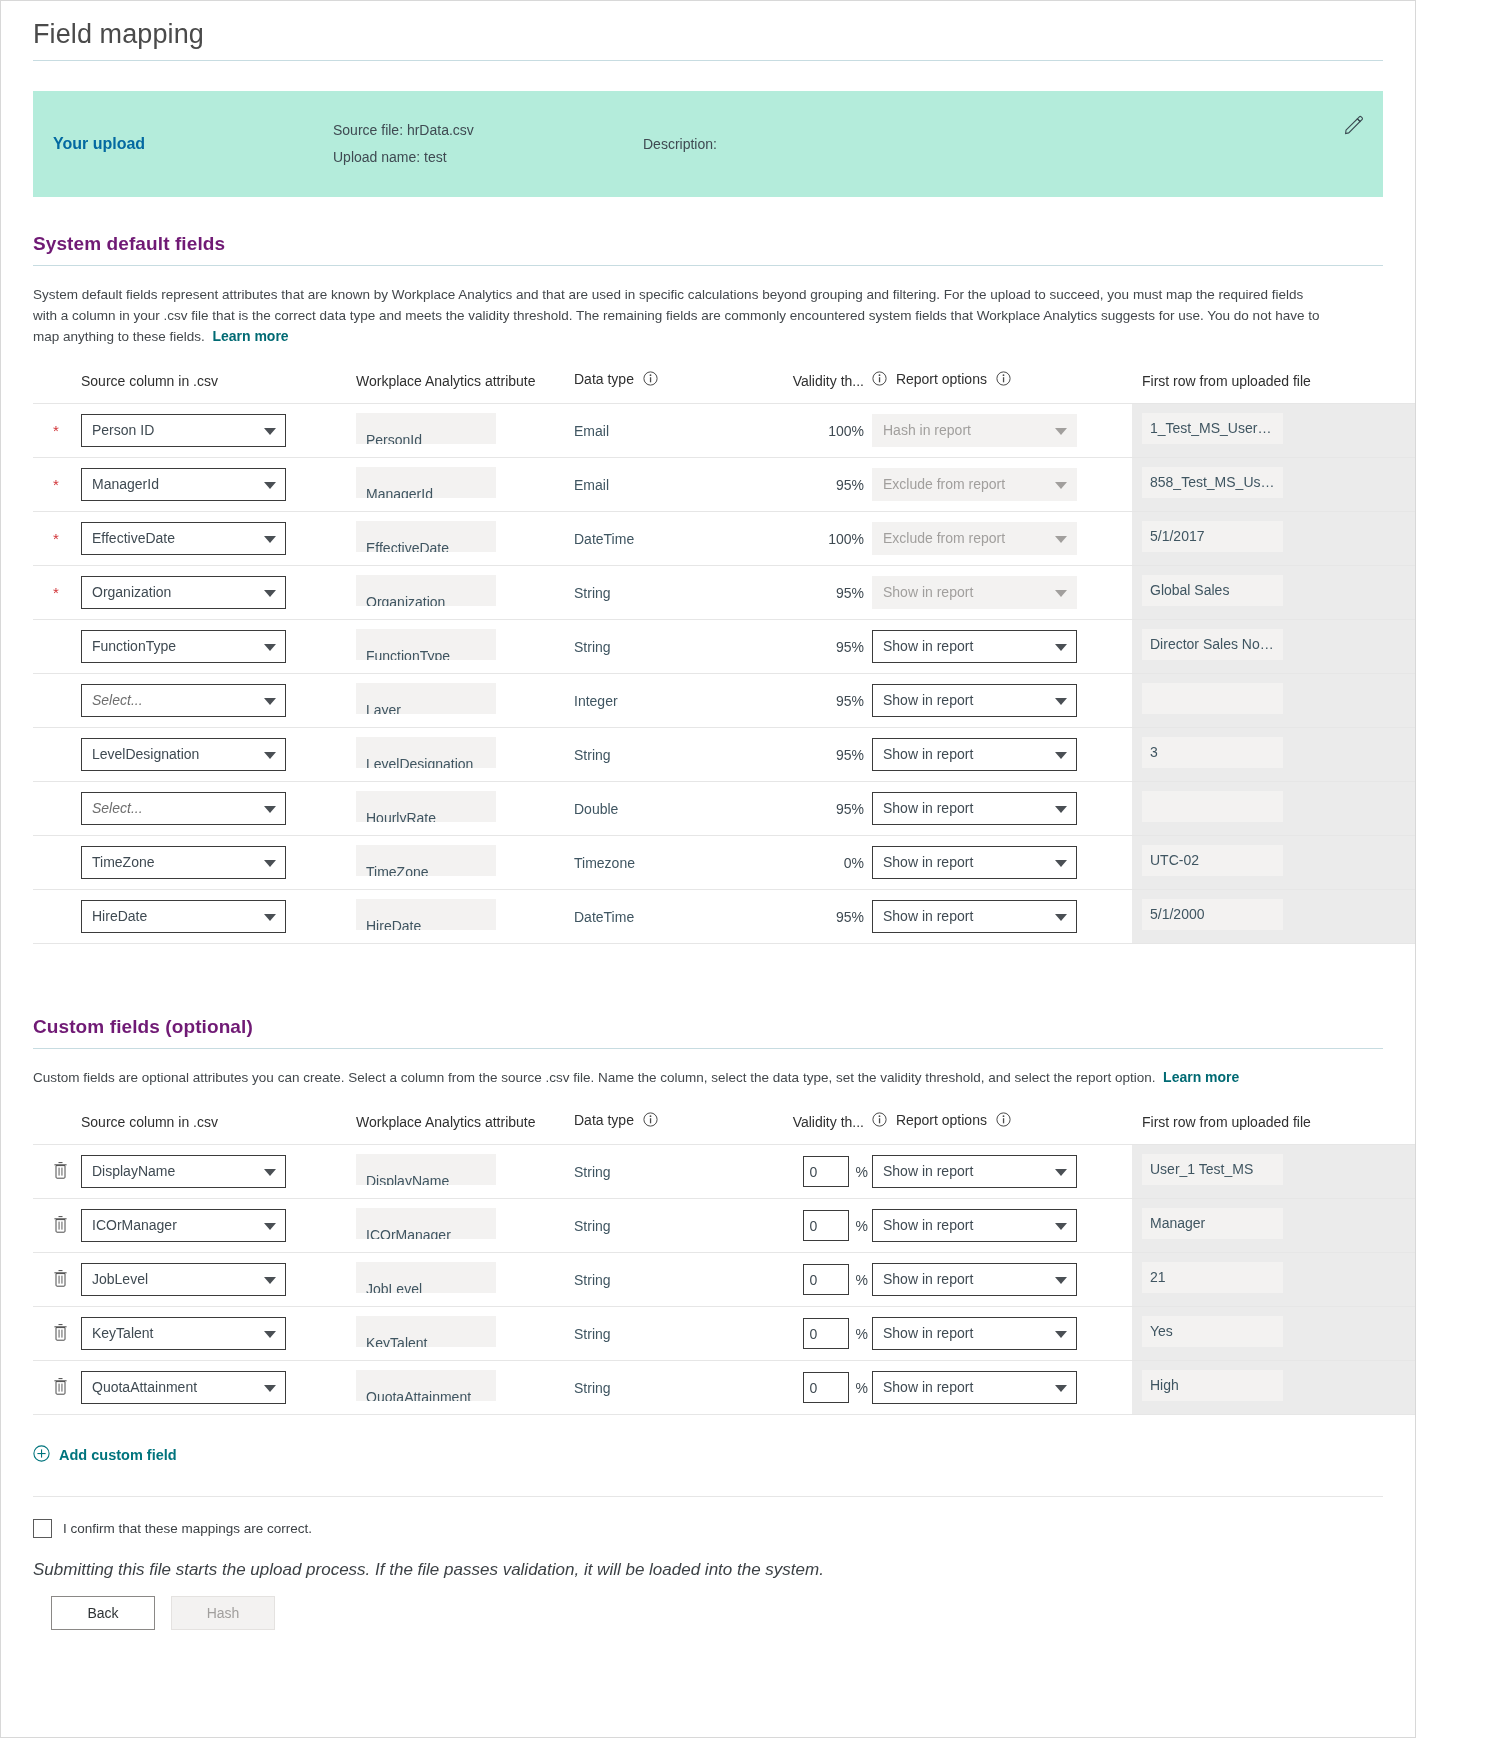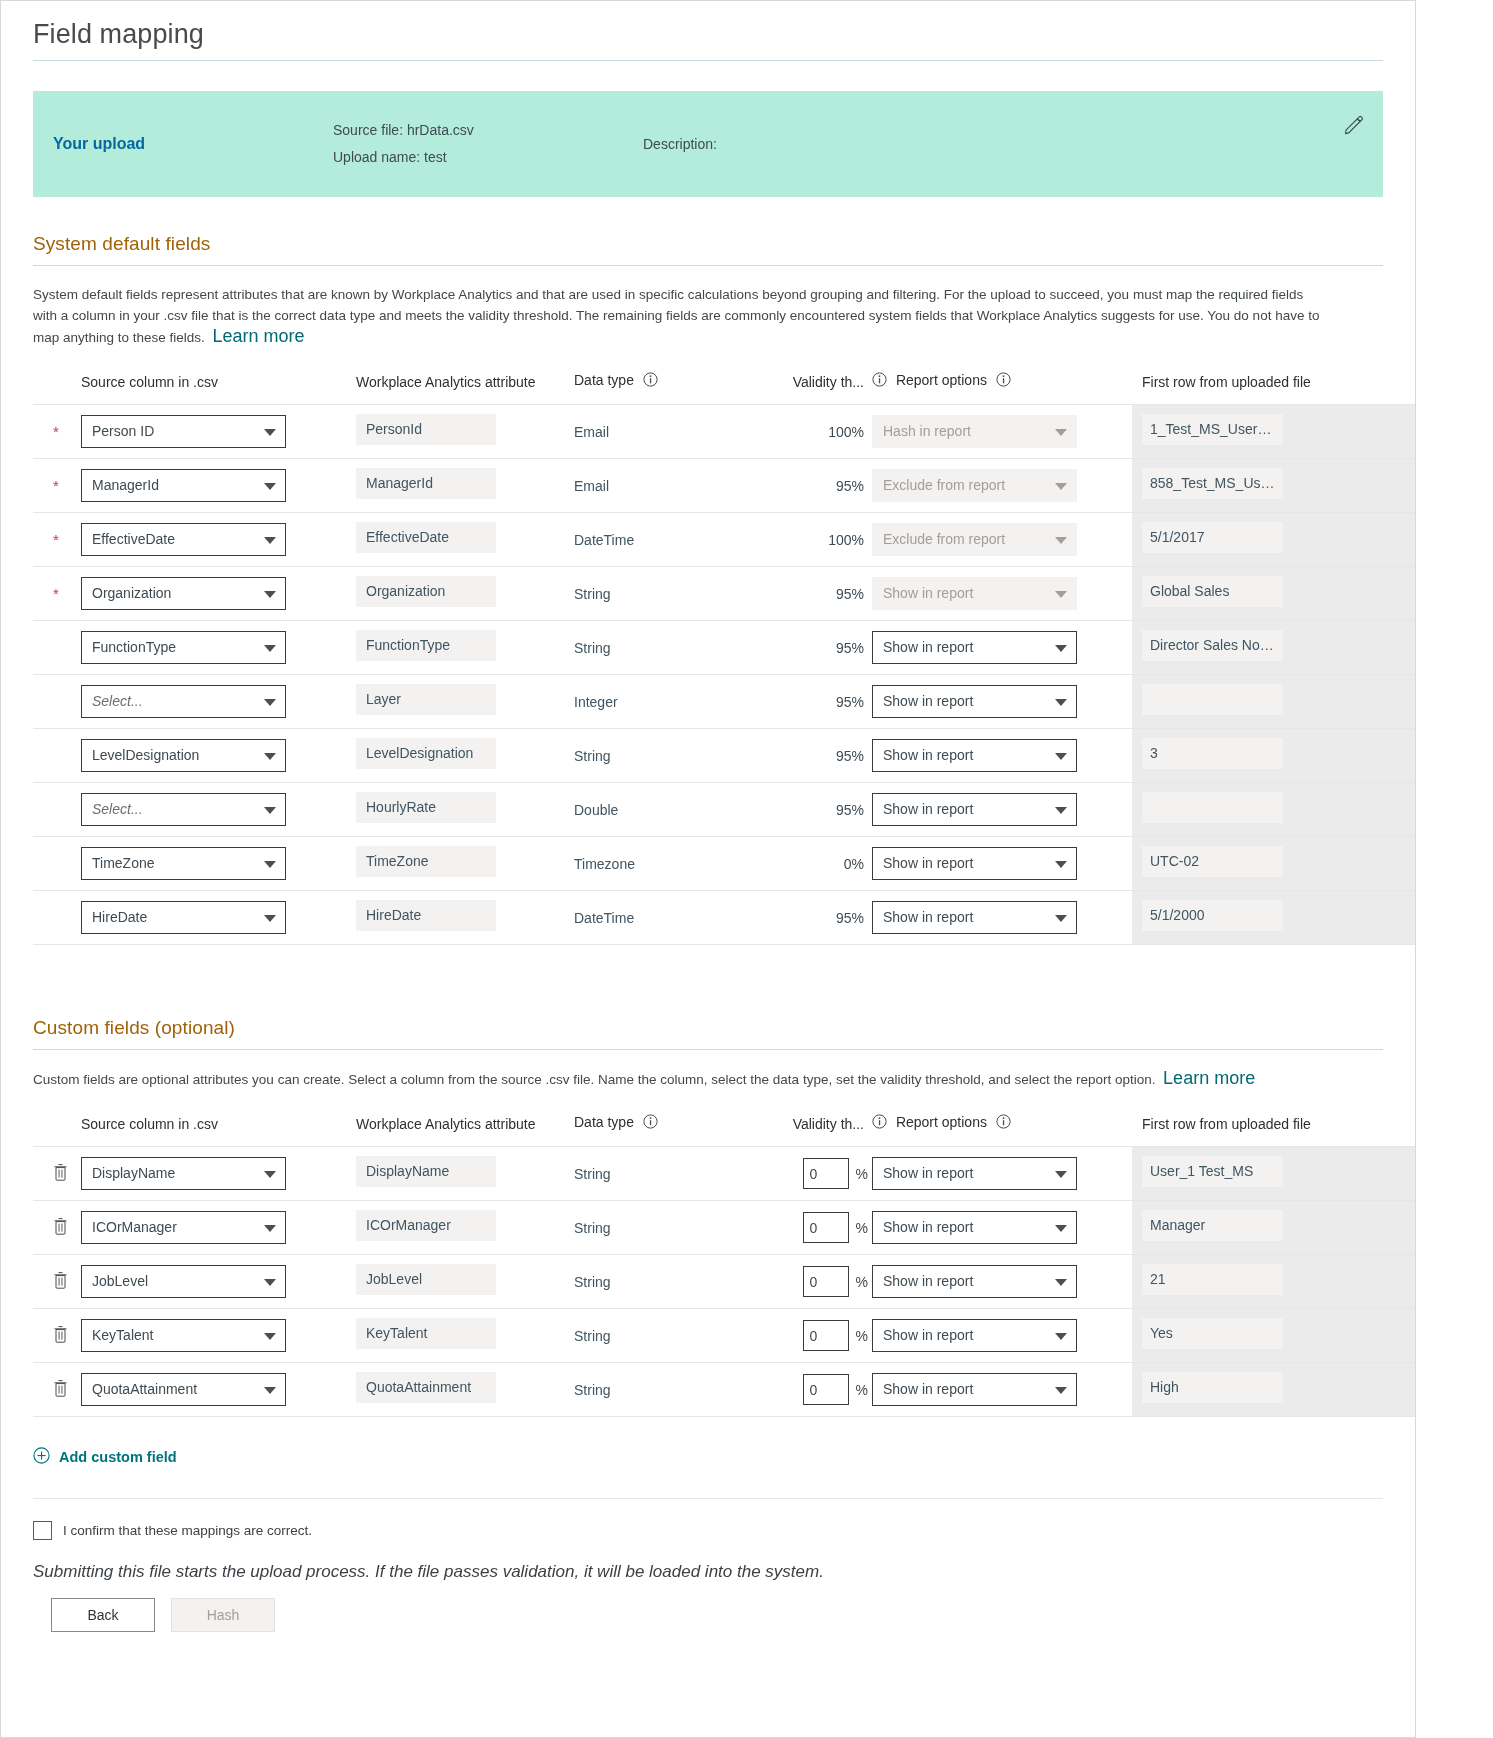--- a/index.html
+++ b/index.html
@@ -71,42 +71,42 @@
     height: 22px;
     cursor: pointer;
   }
 
   
   .section {
     margin-top: 36px;
   }
   .section-title {
     font-size: 19px;
-    font-weight: 400;
-    color: #a16207;
+    font-weight: 700;
+    color: #701a75;
     margin: 0 0 10px 0;
     letter-spacing: .1px;
   }
   .section-rule {
     height: 1px;
     background: #c7dce1;
     margin-bottom: 18px;
   }
   .section-desc {
     font-size: 13.5px;
     line-height: 21px;
     color: #43484c;
     margin: 0 0 4px 0;
     max-width: 1290px;
   }
   .learn-more {
     color: #006a73;
-    font-weight: 400;
+    font-weight: 700;
     text-decoration: none;
-    font-size: 18px;
+    font-size: 14px;
     cursor: pointer;
   }
 
   
   .tbl {
     width: 100%;
     border-collapse: collapse;
     table-layout: fixed;
     margin-top: 24px;
   }
@@ -198,21 +198,21 @@
   
   .attr-box {
     display: inline-block;
     box-sizing: border-box;
     width: 140px;
     height: 31px;
     line-height: 31px;
     background: #f3f2f1;
     color: #3f5561;
     font-size: 14px;
-    padding: 0 10px;
+    padding: 12px 10px;
     white-space: nowrap;
     overflow: hidden;
     text-overflow: ellipsis;
   }
   .type-text {
     font-size: 14px;
     color: #3f5561;
   }
   .valid-text {
     font-size: 14px;

